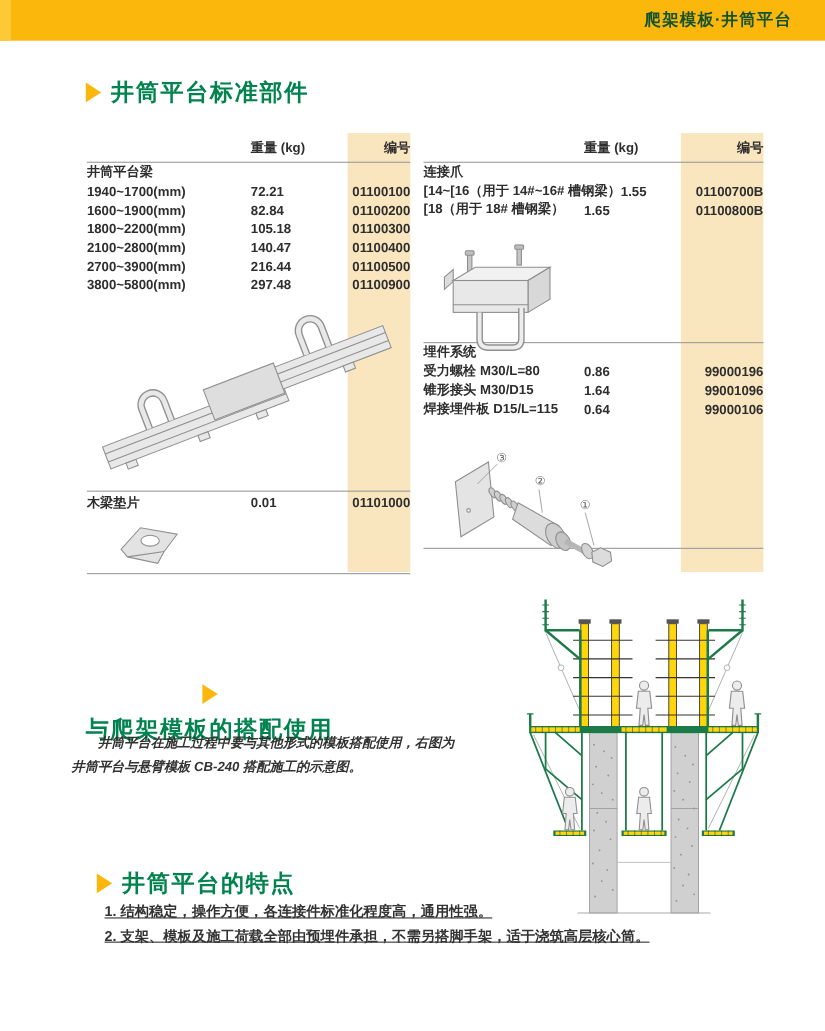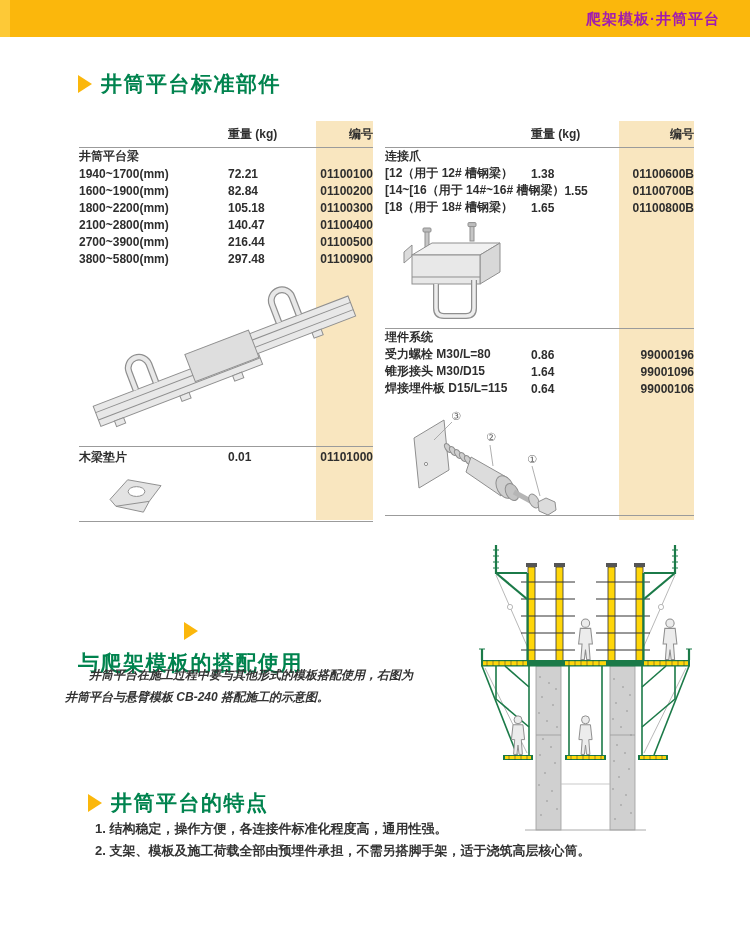--- a/index.html
+++ b/index.html
@@ -2,21 +2,21 @@
 <html><head>
 <meta charset="utf-8">
 <style>
   html,body{margin:0;padding:0;background:#fff;}
   #page{position:relative;width:750px;height:937px;background:#ffffff;overflow:hidden;
         font-family:"Liberation Sans","DejaVu Sans",sans-serif;color:#2e2e2e;}
   
   .topbar{position:absolute;left:0;top:0;width:750px;height:37px;background:#fbb70c;}
   .topbar-strip{position:absolute;left:0;top:0;width:10px;height:37px;background:#fdc937;}
   .topbar-title{position:absolute;right:30px;top:0;height:37px;line-height:37px;
-        color:#a21caf;font-size:15px;font-weight:bold;letter-spacing:1px;}
+        color:#14532d;font-size:15px;font-weight:bold;letter-spacing:1px;}
   
   .sec-head{position:absolute;display:flex;align-items:center;gap:9px;justify-content:center;}
   .arrow{width:0;height:0;border-left:14px solid #fbb70c;border-top:9px solid transparent;border-bottom:9px solid transparent;}
   .sec-title{color:#00834e;font-size:21px;font-weight:bold;letter-spacing:1.5px;}
   
   .tbl{position:absolute;top:121px;font-size:12px;font-weight:600;color:#2e2e2e;}
   .tbl-left{left:79px;width:294px;}
   .tbl-right{left:385px;width:309px;}
   .band{position:absolute;top:0;height:399px;background:#f9e6bf;z-index:0;}
   .tbl-left .band{left:237px;width:57px;}
@@ -31,21 +31,21 @@
   .tbl-left .tcode{width:57px;}
   .tbl-right .tcode{width:75px;}
   .rule{position:relative;z-index:1;border-top:1px solid #9b9b9b;height:0;}
   .spacer{position:relative;z-index:1;}
   .illus{position:absolute;z-index:1;}
   
   .para{position:absolute;left:65px;top:664px;width:348px;font-size:12px;line-height:22px;
         font-weight:600;color:#333;text-indent:2em;font-style:italic;}
   .feat-list{position:absolute;left:95px;top:818px;width:620px;font-size:13px;line-height:22px;
         font-weight:600;color:#333;}
-  .feat-list div{white-space:nowrap;}
+  .feat-list div{white-space:nowrap;text-decoration:underline;}
   svg{display:block;}
 </style>
 </head>
 <body>
 
 <div id="page">
 
   <div class="topbar">
     <div class="topbar-strip"></div>
     <div class="topbar-title">爬架模板·井筒平台</div>
@@ -137,25 +137,20 @@
   <div class="tbl tbl-right">
     <div class="band"></div>
     <div class="thead">
       <span class="tname"></span>
       <span class="tweight">重量 (kg)</span>
       <span class="tcode">编号</span>
     </div>
     <div class="rule"></div>
     <div class="trow">
       <span class="tname">连接爪</span>
-    </div>
-    <div class="trow">
-      <span class="tname">[12（用于 12# 槽钢梁）</span>
-      <span class="tweight">1.38</span>
-      <span class="tcode">01100600B</span>
     </div>
     <div class="trow">
       <span class="tname">[14~[16（用于 14#~16# 槽钢梁）</span>
       <span class="tweight">1.55</span>
       <span class="tcode">01100700B</span>
     </div>
     <div class="trow">
       <span class="tname">[18（用于 18# 槽钢梁）</span>
       <span class="tweight">1.65</span>
       <span class="tcode">01100800B</span>

